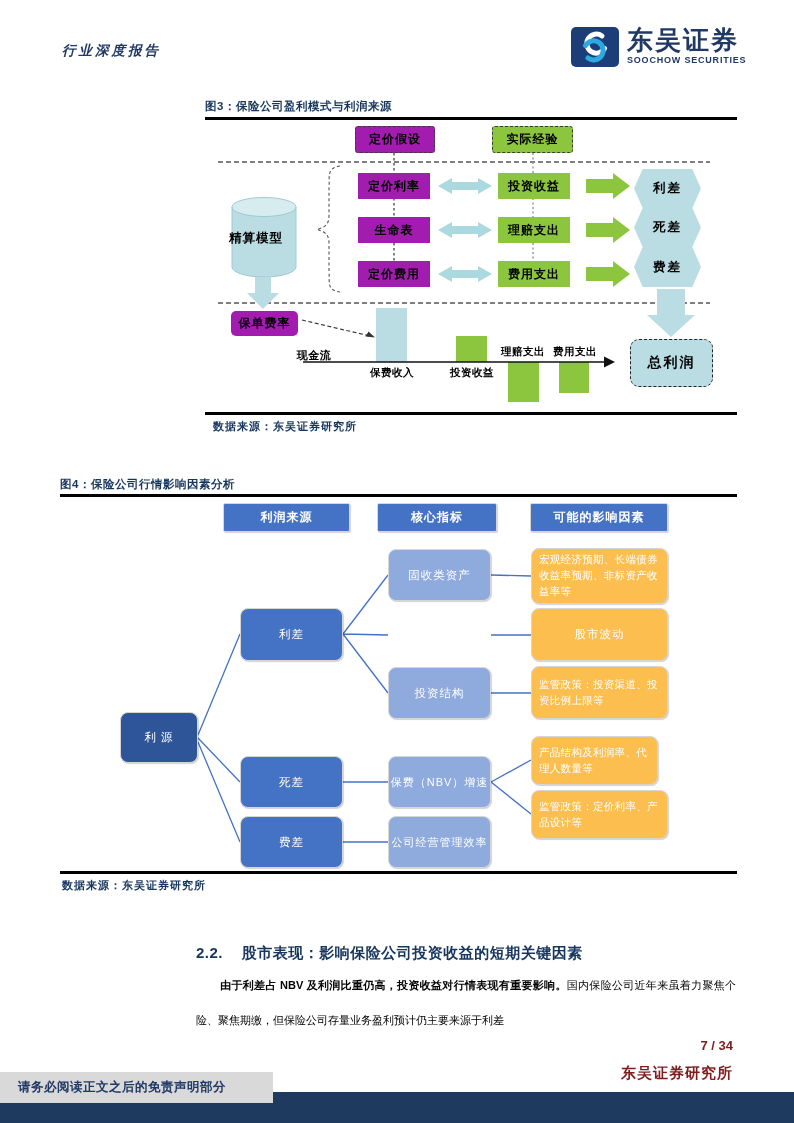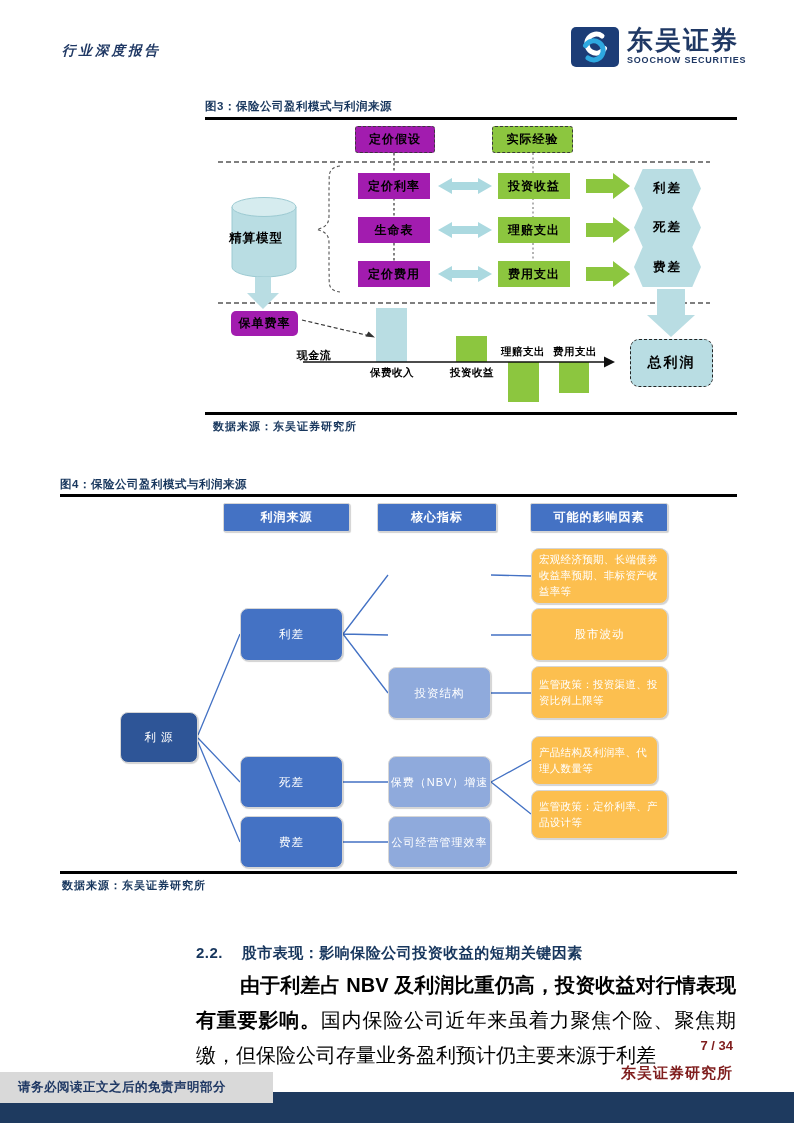--- a/index.html
+++ b/index.html
@@ -27,21 +27,21 @@
          z-index:2;box-sizing:border-box;letter-spacing:1px;}
   .f4box.hdr{border-radius:2px;font-weight:bold;font-size:12px;}
   .blue{background:#4472c4;}
   .navyblue{background:#2e5597;}
   .midblue{background:#8faadc;}
   .orange{background:#fcbf4f;}
   .orange.leftal{justify-content:flex-start;text-align:left;padding:4px 7px;font-size:10.5px;
          line-height:1.5;letter-spacing:.3px;}
   
   .sec-head{color:#17365d;font-weight:bold;font-size:15px;letter-spacing:.5px;}
-  .para{font-size:20px;line-height:35px;text-align:justify;color:#000;text-indent:2.2em;}
+  .para{font-size:11px;line-height:35px;text-align:justify;color:#000;text-indent:2.2em;}
   .pagefoot{color:#7f1d1d;font-weight:bold;text-align:right;}
   .header-left{color:#1f3864;font-weight:bold;font-style:italic;font-size:13.5px;letter-spacing:3px;}
   .brand-cn{color:#1f3864;font-size:26px;font-weight:bold;letter-spacing:2px;line-height:1;}
   .brand-en{color:#1f3864;font-size:9px;font-weight:bold;letter-spacing:.8px;margin-top:2px;}
   svg{display:block;}
 </style>
 </head>
 <body>
 
 <div id="page">
@@ -123,41 +123,42 @@
   <div class="abs cf-label" style="left:368px;top:366px;width:48px;">保费收入</div>
   <div class="abs cf-label" style="left:448px;top:366px;width:48px;">投资收益</div>
   <div class="abs cf-label" style="left:499px;top:345px;width:48px;">理赔支出</div>
   <div class="abs cf-label" style="left:551px;top:345px;width:48px;">费用支出</div>
 
   <div class="abs total-profit" style="left:630px;top:339px;width:83px;height:48px;">总利润</div>
 
   <div class="abs rule" style="left:205px;top:412px;width:532px;"></div>
   <div class="abs src" style="left:213px;top:419px;">数据来源：东吴证券研究所</div>
 
-  <div class="abs fig-title" style="left:60px;top:477px;">图4：保险公司盈利模式与利润来源</div>
+  <div class="abs fig-title" style="left:60px;top:477px;">图4：保险公司行情影响因素分析</div>
   <div class="abs rule" style="left:60px;top:494px;width:677px;"></div>
 
   <svg class="abs" style="left:60px;top:497px;z-index:1;" width="680" height="375" viewBox="60 497 680 375">
     <path d="M198 735 L240 634 M198 738 L240 782 M198 742 L240 842
              M343 634 L388 575 M343 634 L388 635 M343 634 L388 693
              M491 575 L531 576 M491 635 L531 635 M491 693 L531 693
              M343 782 L388 782 M491 782 L531 760 M491 782 L531 814
              M343 842 L388 842" stroke="#4472c4" stroke-width="1.3" fill="none"></path>
   </svg>
 
   <div class="abs f4box hdr blue" style="left:223px;top:503px;width:127px;height:29px;">利润来源</div>
   <div class="abs f4box hdr blue" style="left:377px;top:503px;width:120px;height:29px;">核心指标</div>
   <div class="abs f4box hdr blue" style="left:530px;top:503px;width:138px;height:29px;">可能的影响因素</div>
 
   <div class="abs f4box navyblue" style="left:120px;top:712px;width:78px;height:51px;">利 源</div>
 
   <div class="abs f4box blue" style="left:240px;top:608px;width:103px;height:53px;">利差</div>
   <div class="abs f4box blue" style="left:240px;top:756px;width:103px;height:52px;">死差</div>
   <div class="abs f4box blue" style="left:240px;top:816px;width:103px;height:52px;">费差</div>
 
+  <div class="abs f4box midblue" style="left:388px;top:549px;width:103px;height:52px;">固收类资产</div>
   <div class="abs f4box midblue" style="left:388px;top:667px;width:103px;height:52px;">投资结构</div>
   <div class="abs f4box midblue" style="left:388px;top:756px;width:103px;height:52px;font-size:11px;">保费（NBV）增速</div>
   <div class="abs f4box midblue" style="left:388px;top:816px;width:103px;height:52px;font-size:11px;">公司经营管理效率</div>
 
   <div class="abs f4box orange leftal" style="left:531px;top:548px;width:137px;height:56px;">宏观经济预期、长端债券收益率预期、非标资产收益率等</div>
   <div class="abs f4box orange" style="left:531px;top:608px;width:137px;height:53px;">股市波动</div>
   <div class="abs f4box orange leftal" style="left:531px;top:666px;width:137px;height:53px;">监管政策：投资渠道、投资比例上限等</div>
   <div class="abs f4box orange leftal" style="left:531px;top:736px;width:127px;height:49px;">产品结构及利润率、代理人数量等</div>
   <div class="abs f4box orange leftal" style="left:531px;top:790px;width:137px;height:49px;">监管政策：定价利率、产品设计等</div>
 

